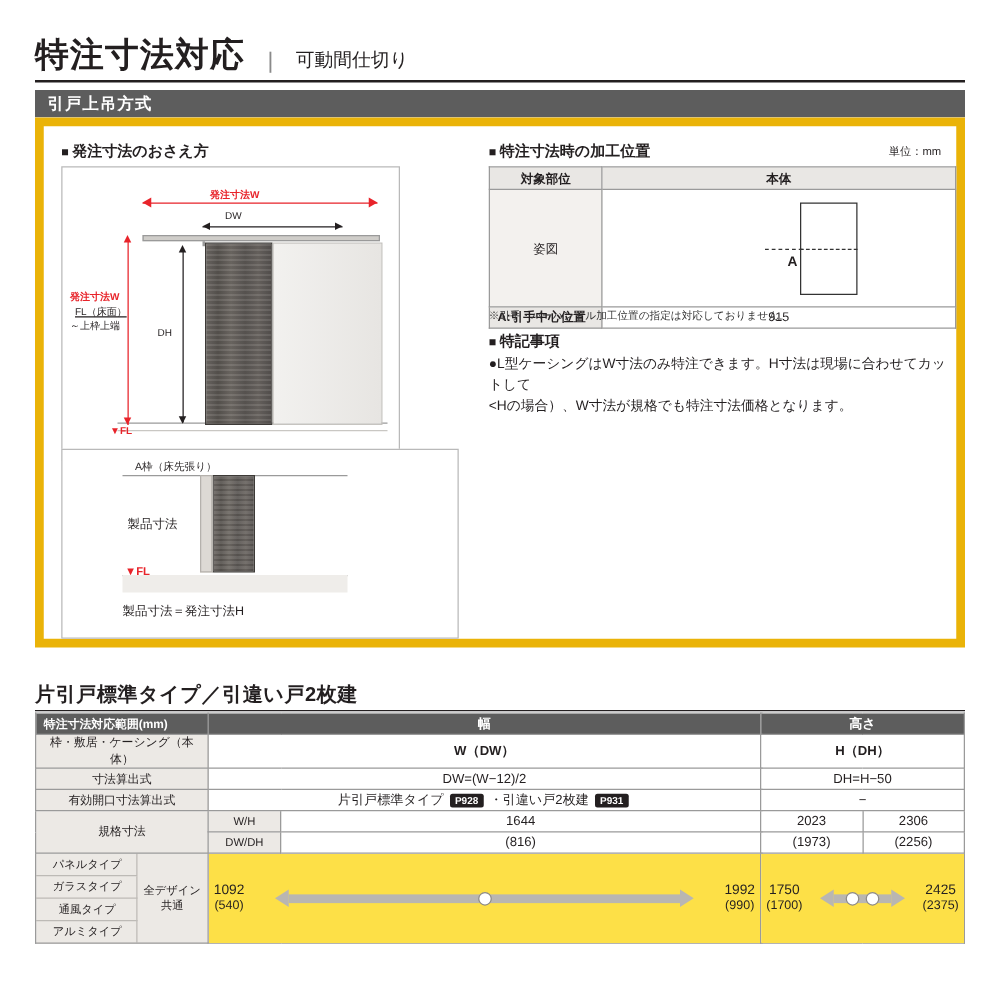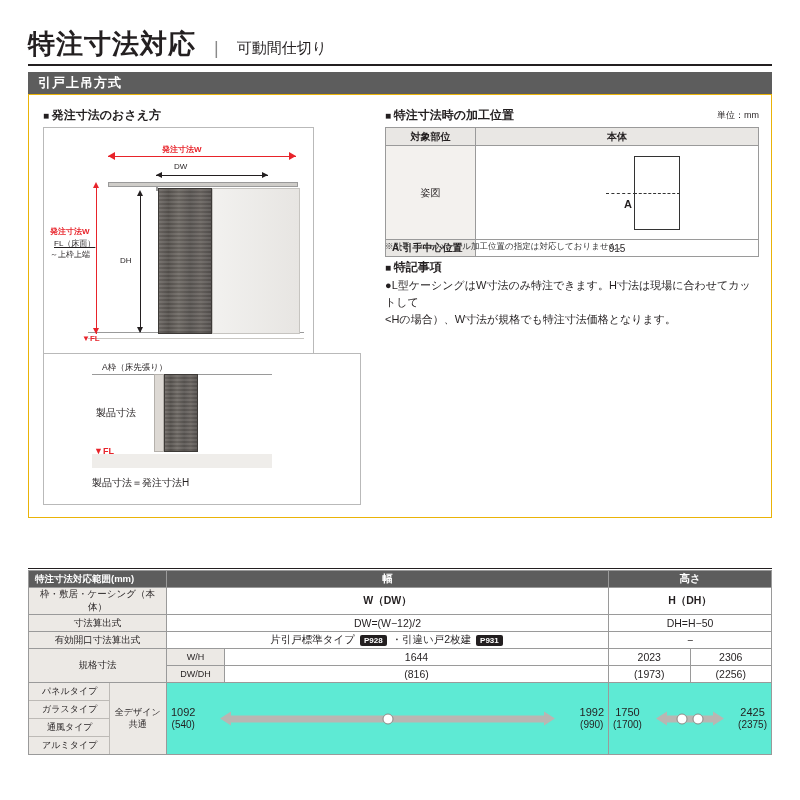--- a/index.html
+++ b/index.html
@@ -21,21 +21,21 @@
   
   .band {
     position:absolute; left:28px; top:72px; width:744px; height:22px;
     background:#5d5d5d; color:#fff; font-size:13px; font-weight:bold;
     display:flex; align-items:center; padding-left:10px; letter-spacing:1px;
   }
 
   
   .outer {
     position:absolute; left:28px; top:94px; width:744px; height:424px;
-    border:1px solid #eab308; background:#fff;
+    border:7px solid #eab308; background:#fff;
   }
 
   .hl { font-size:12px; font-weight:bold; }
   .hl:before { content:"■ "; font-size:10px; }
 
   
   .left-head { position:absolute; left:14px; top:12px; }
   .draw-box {
     position:absolute; left:14px; top:32px; width:271px; height:236px;
     border:1px solid #b9b9b9; background:#fff;
@@ -88,21 +88,21 @@
   .low-rule  { position:absolute; left:28px; top:568px; width:744px; height:1px; background:#231f20; }
 
   
   table.bt { position:absolute; left:28px; top:570px; width:744px; border-collapse:collapse; font-size:10.5px; }
   table.bt td, table.bt th { border:1px solid #9a9a9a; padding:0 4px; height:17px; }
   .bt .hdrow td { background:#5d5d5d; color:#fff; font-weight:bold; text-align:center; }
   .bt .rl { background:#ece9e5; text-align:center; width:138px; font-size:9.5px; }
   .bt .ctr { text-align:center; }
   .bt .deslabel { background:#ece9e5; text-align:center; font-size:9px; width:58px; }
 
-  .slider-cell { position:relative; background:#5eead4; height:72px; }
+  .slider-cell { position:relative; background:#fde047; height:72px; }
   .sl-track { position:absolute; left:12px; right:12px; top:50%; height:7px; background:#b9b6b2; transform:translateY(-50%); }
   .sl-track:before, .sl-track:after {
     content:""; position:absolute; top:50%; transform:translateY(-50%);
     width:0; height:0; border-top:7px solid transparent; border-bottom:7px solid transparent;
   }
   .sl-track:before { left:-11px; border-right:11px solid #b9b6b2; }
   .sl-track:after  { right:-11px; border-left:11px solid #b9b6b2; }
   .knob {
     position:absolute; top:50%; transform:translate(-50%,-50%);
     width:11px; height:11px; border-radius:50%; background:#fff; border:1.5px solid #8d8a86;
@@ -209,20 +209,21 @@
 
     <div class="note-small">※引手・バーハンドル加工位置の指定は対応しておりません。</div>
 
     <div class="hl spec-head">特記事項</div>
     <div class="spec-body">
       <div>●L型ケーシングはW寸法のみ特注できます。H寸法は現場に合わせてカットして</div>
       <div>&lt;Hの場合）、W寸法が規格でも特注寸法価格となります。</div>
     </div>
   </div>
 
+  <div class="low-title">片引戸標準タイプ／引違い戸2枚建</div>
   <div class="low-rule"></div>
 
   <table class="bt">
     <tbody>
         <tr class="hdrow">
       <td class="rl" style="background:#5d5d5d; text-align:left; padding-left:6px;">特注寸法対応範囲(mm)</td>
       <td colspan="4">幅</td>
       <td colspan="3">高さ</td>
     </tr>
 

